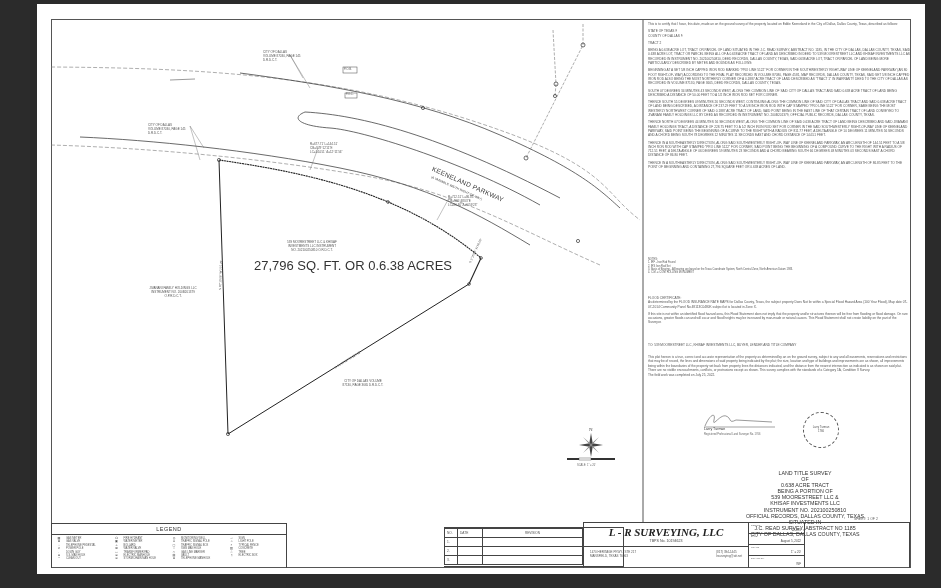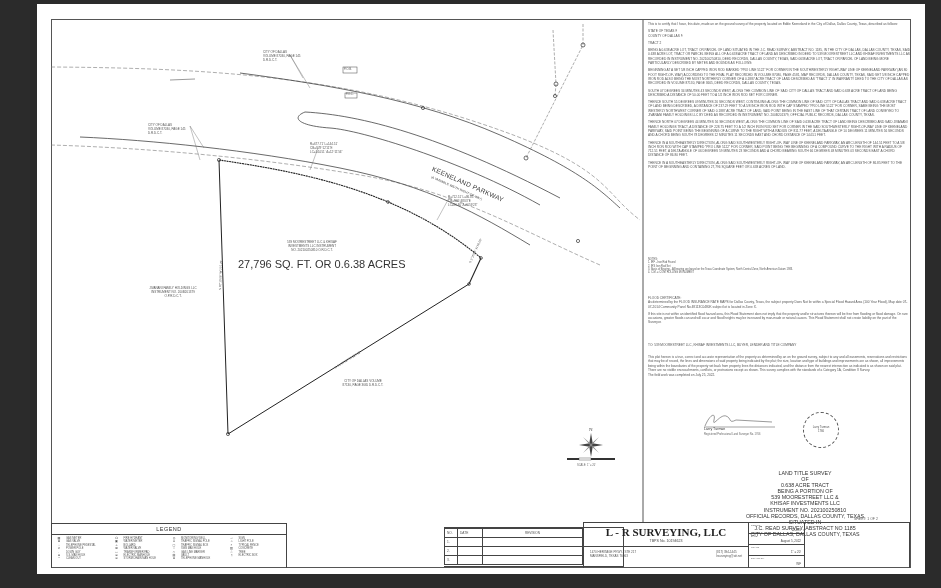--- a/index.html
+++ b/index.html
@@ -2,36 +2,36 @@
 <html><head>
 <meta charset="utf-8">
 <style>
   html, body { margin:0; padding:0; }
   body { width:941px; height:588px; background:#2b2b2b; position:relative; overflow:hidden; font-family:"Liberation Sans", sans-serif; color:#222; }
   .sheet { position:absolute; left:37px; top:4px; width:888px; height:570px; background:#fff; }
   .draw { position:absolute; left:0; top:0; }
   .tiny { position:absolute; font-size:3px; line-height:4px; color:#555; white-space:pre; }
   .txtblk { position:absolute; left:648px; top:22px; width:262px; font-size:3.2px; line-height:4.3px; color:#555; }
   .txtblk p { margin:0 0 3px 0; }
-  .area { position:absolute; left:238px; top:258px; font-size:11px; color:#333; }
+  .area { position:absolute; left:254px; top:258px; font-size:13px; color:#333; }
   .road { position:absolute; left:434px; top:165px; font-size:6.5px; color:#333; transform:rotate(24deg); transform-origin:left top; letter-spacing:0.3px; }
   .road-sub { position:absolute; left:432px; top:175px; font-size:3.2px; color:#555; transform:rotate(24deg); transform-origin:left top; }
   .title-blk { position:absolute; left:700px; top:470px; width:210px; text-align:center; font-size:5.3px; line-height:6.1px; color:#333; }
   .sheetno { position:absolute; left:854px; top:517px; font-size:3.5px; color:#666; }
   .legend { position:absolute; left:51px; top:523px; width:236px; height:45px; border:1px solid #444; border-bottom:none; box-sizing:border-box; }
   .legend-title { height:10px; border-bottom:1px solid #444; text-align:center; font-size:5.5px; line-height:10px; color:#333; letter-spacing:0.5px; }
   .legend-cols { display:flex; padding:2px 4px; gap:4px; }
   .legend-col { flex:1; }
   .legend-item { display:flex; gap:4px; font-size:2.6px; line-height:3.4px; color:#555; }
   .legend-item .sym { width:6px; text-align:center; font-size:3px; }
   .rev { position:absolute; left:444px; top:527px; width:180px; height:40px; border:1px solid #444; border-left:none; box-sizing:border-box; }
   .rev table { border-collapse:collapse; width:139px; font-size:3.2px; color:#555; }
   .rev td { border:1px solid #444; height:8px; padding:0 2px; }
   .firm { position:absolute; left:583px; top:522px; width:165px; height:46px; border-left:1px solid #444; border-top:1px solid #444; box-sizing:border-box; }
-  .firm-name { text-align:center; font-family:"Liberation Serif", serif; font-weight:bold; font-size:11px; margin-top:3px; color:#222; }
+  .firm-name { text-align:center; font-family:"Liberation Serif", serif; font-style:italic; font-weight:bold; font-size:11px; margin-top:3px; color:#222; }
   .firm-tbpls { text-align:center; font-size:3.6px; color:#444; margin-top:1px; }
   .firm-div { border-top:1px solid #444; margin-top:3px; }
   .firm-info { display:flex; justify-content:space-between; padding:3px 6px; font-size:3px; line-height:4px; color:#555; }
   .job { position:absolute; left:748px; top:522px; width:56px; height:46px; border-top:1px solid #444; border-left:1px solid #444; box-sizing:border-box; }
   .job-row { height:11px; border-bottom:1px solid #444; font-size:2.5px; padding:1px 2px; box-sizing:border-box; position:relative; color:#666; }
   .job-row .v { position:absolute; right:3px; bottom:1px; font-size:3px; color:#444; }
   .blank { position:absolute; left:804px; top:522px; width:106px; height:46px; border:1px solid #444; border-bottom:none; box-sizing:border-box; }
   .sig { position:absolute; left:704px; top:427px; font-size:3.6px; color:#333; }
   .sig-sub { position:absolute; left:704px; top:433px; font-size:2.6px; color:#666; }
   .seal { position:absolute; left:803px; top:412px; width:36px; height:36px; border-radius:50%; border:1px dashed #555; box-sizing:border-box; font-size:2.8px; text-align:center; color:#555; padding-top:12px; }

